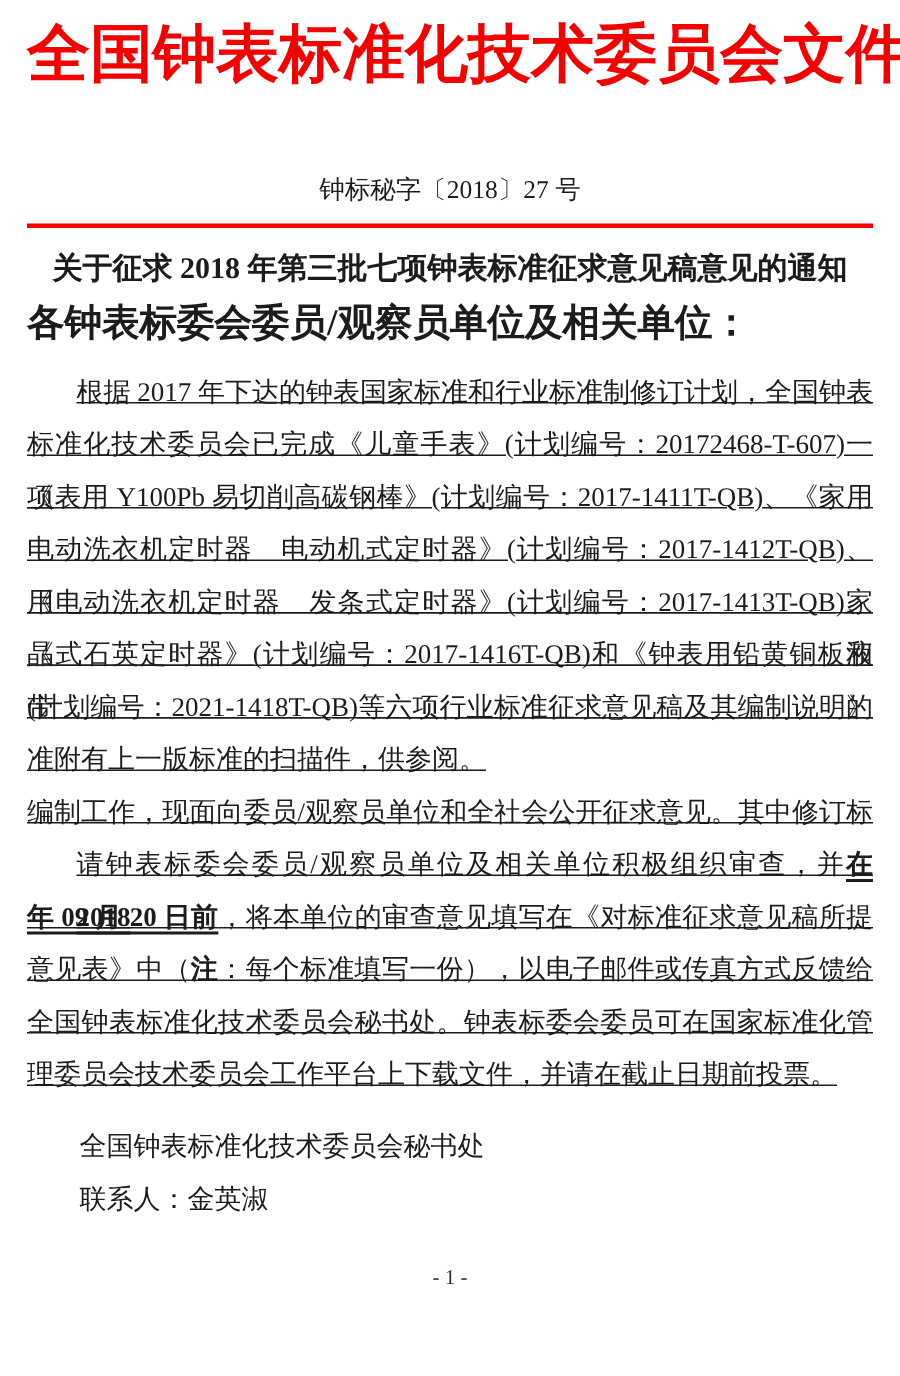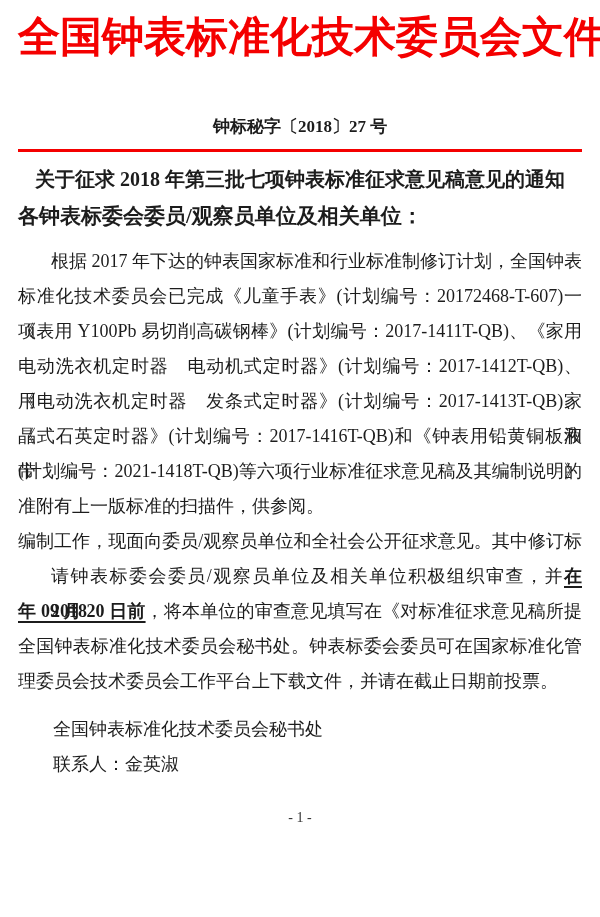--- a/index.html
+++ b/index.html
@@ -20,45 +20,45 @@
     line-height:58px;
     height:58px;
     text-align:justify;
     text-align-last:justify;
     white-space:nowrap;
     overflow:visible;
   }
   .docnum{
     margin-top:48px;
     text-align:center;
-    font-weight:bold;
+    font-weight:normal;
     font-size:17px;
     line-height:26px;
     white-space:nowrap;
   }
   .rule{
     margin-top:9px;
     height:3px;
     background:#f40000;
   }
   .subject{
     margin-top:11px;
     font-size:20px;
     font-weight:bold;
     text-align:center;
     line-height:33px;
     white-space:nowrap;
   }
   .addressee{
-    font-size:21px;
+    font-size:25px;
     font-weight:bold;
     line-height:40px;
     white-space:nowrap;
   }
-  .body-block{margin-top:8px;}
+  .body-block{margin-top:8px;text-decoration:underline;}
   .line{
     font-size:18px;
     line-height:35px;
     height:35px;
     white-space:nowrap;
   }
   .just{
     text-align:justify;
     text-align-last:justify;
     white-space:normal;
@@ -101,20 +101,21 @@
     <div class="line just">《表用 Y100Pb 易切削高碳钢棒》(计划编号：2017-1411T-QB)、《家用</div>
     <div class="line just">电动洗衣机定时器　电动机式定时器》(计划编号：2017-1412T-QB)、《家</div>
     <div class="line just">用电动洗衣机定时器　发条式定时器》(计划编号：2017-1413T-QB)、《液</div>
     <div class="line just">晶式石英定时器》(计划编号：2017-1416T-QB)和《钟表用铅黄铜板和带》</div>
     <div class="line just">(计划编号：2021-1418T-QB)等六项行业标准征求意见稿及其编制说明的</div>
     <div class="line">准附有上一版标准的扫描件，供参阅。</div>
     <div class="line just">编制工作，现面向委员/观察员单位和全社会公开征求意见。其中修订标</div>
 
     <div class="line just indent"><span>请钟表标委会委员/观察员单位及相关单位积极组织审查，并</span><span class="bu">在 2018</span></div>
     <div class="line just"><span class="bu">年 09 月 20 日前</span><span>，将本单位的审查意见填写在《对标准征求意见稿所提</span></div>
+    <div class="line just"><span>意见表》中（</span><span class="b">注</span><span>：每个标准填写一份），以电子邮件或传真方式反馈给</span></div>
     <div class="line just">全国钟表标准化技术委员会秘书处。钟表标委会委员可在国家标准化管</div>
     <div class="line">理委员会技术委员会工作平台上下载文件，并请在截止日期前投票。</div>
   </div>
 
   <div class="closing-block">
     <div class="line">全国钟表标准化技术委员会秘书处</div>
     <div class="line">联系人：金英淑</div>
   </div>
 
   <div class="footer">- 1 -</div>

